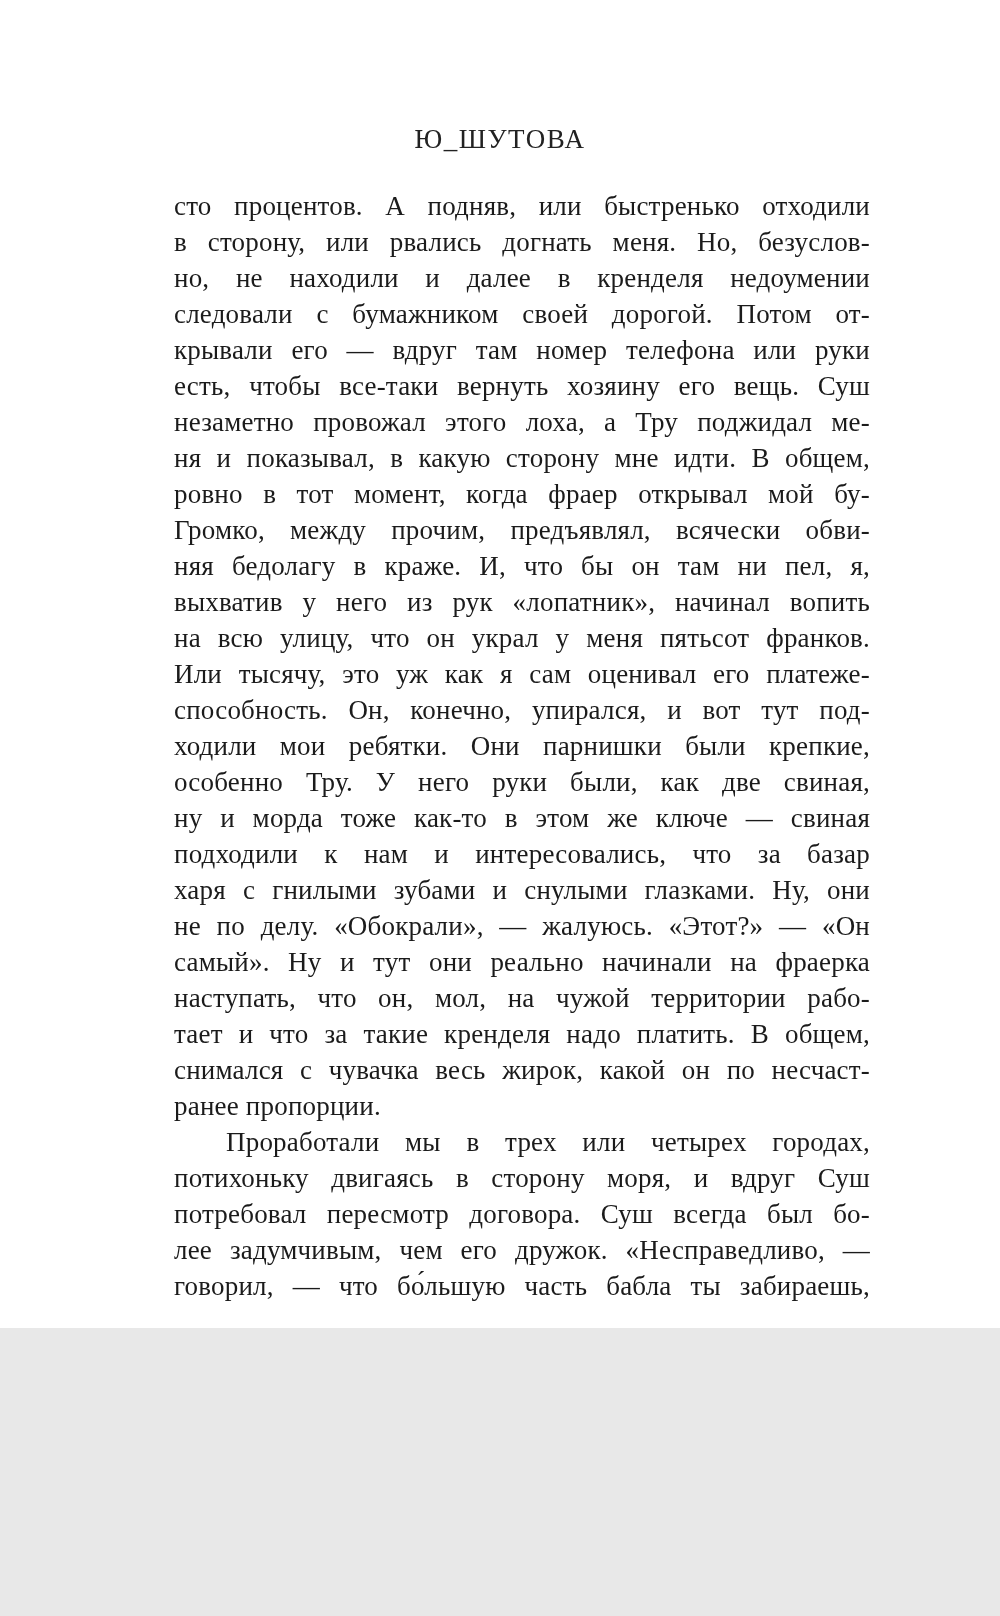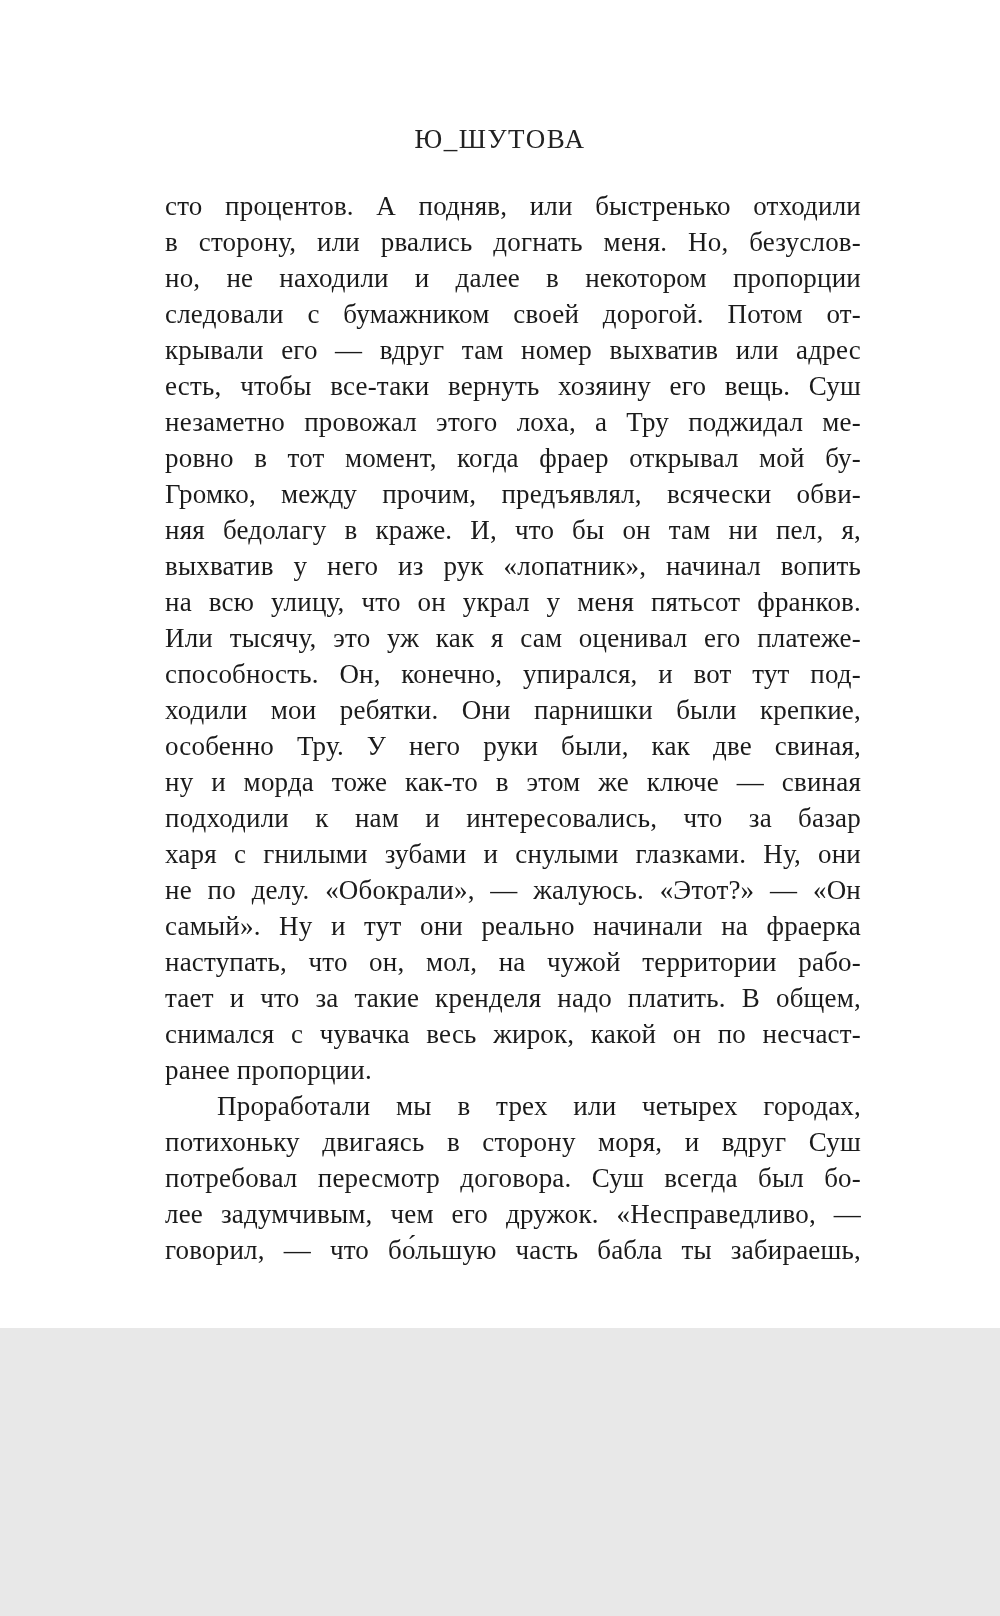--- a/index.html
+++ b/index.html
@@ -23,21 +23,21 @@
     left: 0;
     width: 100%;
     text-align: center;
     font-size: 27px;
     letter-spacing: 1.5px;
     color: #222;
   }
   .text-content {
     position: absolute;
     top: 188px;
-    left: 165px;
+    left: 174px;
     width: 696px;
     font-size: 27px;
     line-height: 36px;
   }
   .para {
     margin: 0;
     padding: 0;
   }
   .line {
     text-align: justify;
@@ -64,25 +64,26 @@
 </head>
 <body>
 
 <div class="page">
   <div class="running-header">Ю_ШУТОВА</div>
 
   <div class="text-content">
       <div class="para">
         <div class="line">сто процентов. А подняв, или быстренько отходили</div>
         <div class="line">в сторону, или рвались догнать меня. Но, безуслов-</div>
-        <div class="line">но, не находили и далее в некотором пропорции</div>
+        <div class="line">но, не находили и далее в кренделя недоумении</div>
         <div class="line">следовали с бумажником своей дорогой. Потом от-</div>
-        <div class="line">крывали его — вдруг там номер выхватив или адрес</div>
+        <div class="line">крывали его — вдруг там номер телефона или руки</div>
         <div class="line">есть, чтобы все-таки вернуть хозяину его вещь. Суш</div>
         <div class="line">незаметно провожал этого лоха, а Тру поджидал ме-</div>
+        <div class="line">ня и показывал, в какую сторону мне идти. В общем,</div>
         <div class="line">ровно в тот момент, когда фраер открывал мой бу-</div>
         <div class="line">Громко, между прочим, предъявлял, всячески обви-</div>
         <div class="line">няя бедолагу в краже. И, что бы он там ни пел, я,</div>
         <div class="line">выхватив у него из рук «лопатник», начинал вопить</div>
         <div class="line">на всю улицу, что он украл у меня пятьсот франков.</div>
         <div class="line">Или тысячу, это уж как я сам оценивал его платеже-</div>
         <div class="line">способность. Он, конечно, упирался, и вот тут под-</div>
         <div class="line">ходили мои ребятки. Они парнишки были крепкие,</div>
         <div class="line">особенно Тру. У него руки были, как две свиная,</div>
         <div class="line">ну и морда тоже как-то в этом же ключе — свиная</div>

